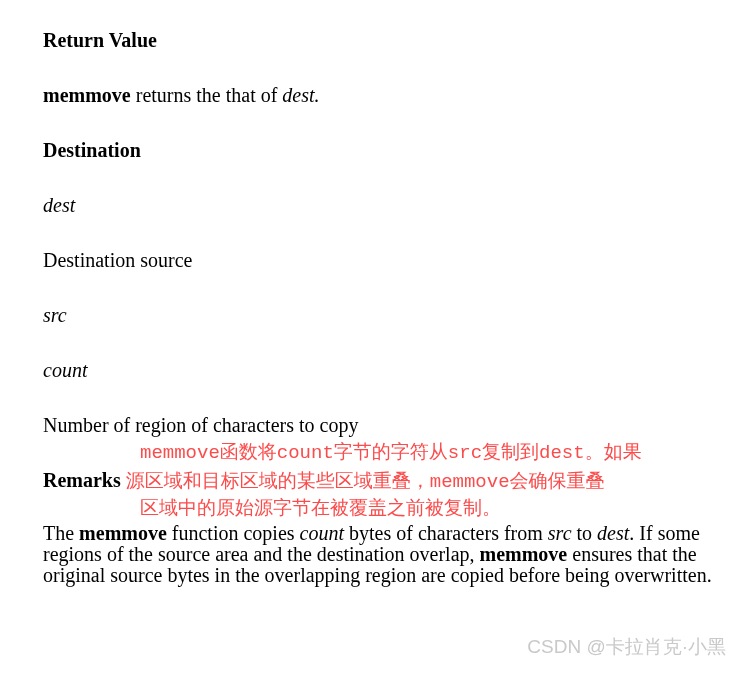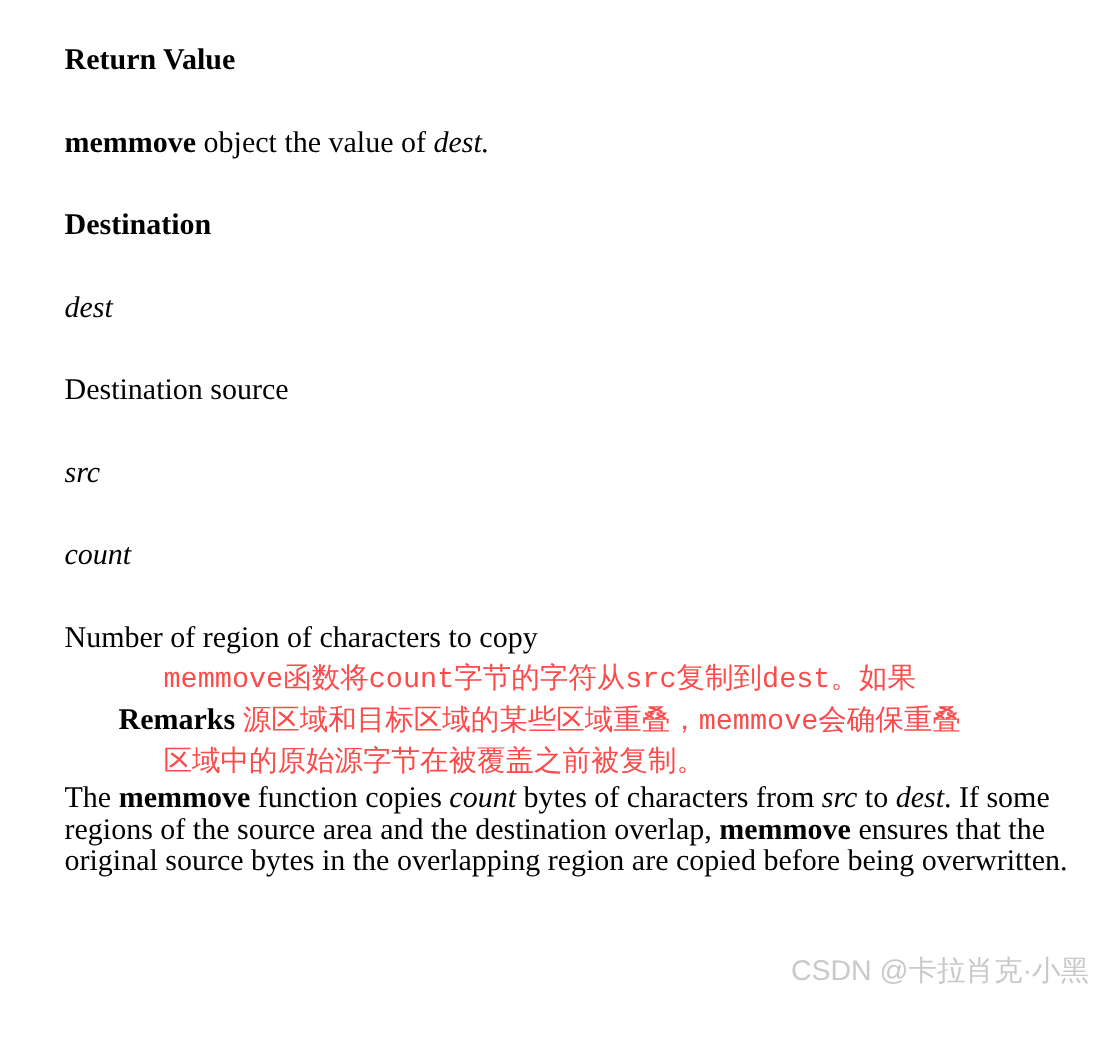--- a/index.html
+++ b/index.html
@@ -41,26 +41,25 @@
 
   
   .annotation-line {
     line-height: 27px;
     color: #fb4b4b;
     font-family: "Liberation Mono", "DejaVu Sans Mono", monospace;
     font-size: 19px;
     white-space: nowrap;
   }
   .annotation-line.indented {
-    margin-left: 66px;
+    margin-left: 97px;
   }
   .remarks-row {
     line-height: 27px;
     white-space: nowrap;
-    margin-left: 36px;
   }
   .remarks-row .heading {
     font-size: 20px;
     color: #000000;
     font-family: "Liberation Serif", "DejaVu Serif", serif;
   }
   .remarks-row .annotation-inline {
     color: #fb4b4b;
     font-family: "Liberation Mono", "DejaVu Sans Mono", monospace;
     font-size: 19px;
@@ -83,21 +82,21 @@
     white-space: nowrap;
   }
 </style>
 </head>
 <body>
 
 <div class="doc">
 
   <p class="para heading">Return Value</p>
 
-  <p class="para"><span class="b">memmove</span><span> object the value of </span><span class="i">dest.</span></p>
+  <p class="para"><span class="b">memmove</span><span> returns the that of </span><span class="i">dest.</span></p>
 
   <p class="para heading">Destination</p>
 
   <p class="para i">dest</p>
 
   <p class="para">Destination source</p>
 
   <p class="para i">src</p>
 
 

